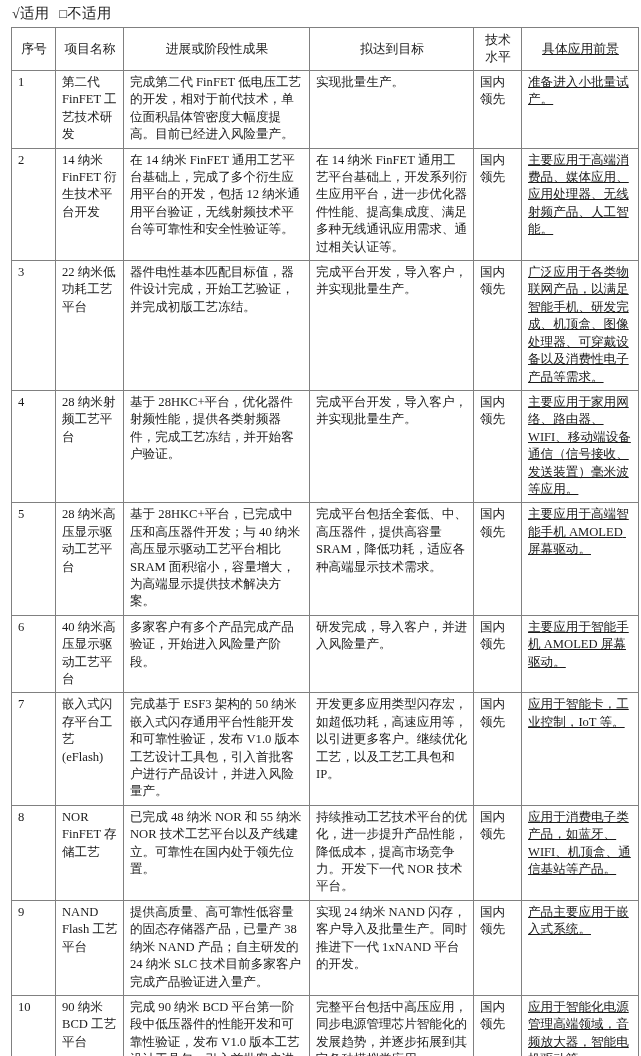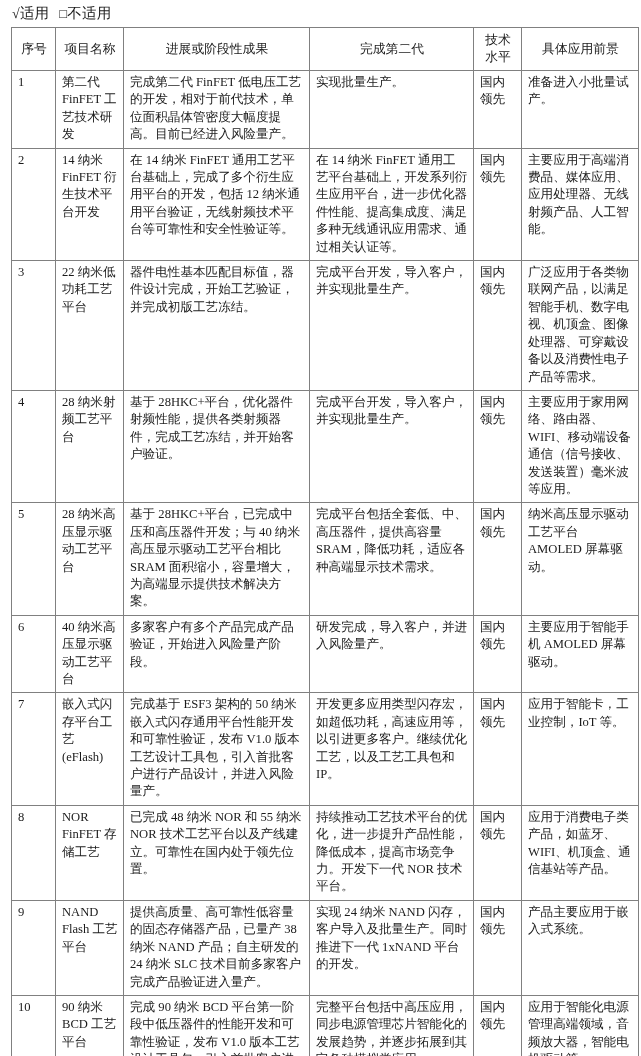--- a/index.html
+++ b/index.html
@@ -67,21 +67,21 @@
     padding-top: 4px;
     padding-bottom: 4px;
     font-size: 12.8px;
     line-height: 17px;
   }
   td.c-no, th.c-no { width: 32px; text-align: left; }
   td.c-name, th.c-name { width: 56px; }
   td.c-prog, th.c-prog { width: 174px; }
   td.c-goal, th.c-goal { width: 152px; }
   td.c-level, th.c-level { width: 36px; }
-  td.c-app, th.c-app { width: 105px; }
+  td.c-app, th.c-app { width: 105px; text-decoration: underline; }
 
   th.c-no, th.c-name, th.c-level { padding-left: 2px; padding-right: 2px; }
 
   td.c-no { padding-left: 5px; }
   td.c-level { text-align: left; padding-left: 5px; margin-left: 6px; }
 
   .cell-text {
     display: block;
     white-space: pre-wrap;
   }
@@ -94,21 +94,21 @@
   <div class="applicability">
     <span class="opt"><span class="mark">√</span><span>适用</span></span><span class="opt"><span class="mark box">□</span><span>不适用</span></span>
   </div>
 
   <table class="report">
     <thead>
       <tr>
         <th class="c-no">序号</th>
         <th class="c-name">项目名称</th>
         <th class="c-prog">进展或阶段性成果</th>
-        <th class="c-goal">完成第二代</th>
+        <th class="c-goal">拟达到目标</th>
         <th class="c-level">
             <span class="cell-text">技术
 水平</span>
           </th>
         <th class="c-app">具体应用前景</th>
       </tr>
     </thead>
     <tbody id="table-body">
         <tr>
           <td class="c-no">
@@ -160,21 +160,21 @@
           <td class="c-prog">
             <span class="cell-text">器件电性基本匹配目标值，器件设计完成，开始工艺验证，并完成初版工艺冻结。</span>
           </td>
           <td class="c-goal">
             <span class="cell-text">完成平台开发，导入客户，并实现批量生产。</span>
           </td>
           <td class="c-level">
             <span class="cell-text">国内领先</span>
           </td>
           <td class="c-app">
-            <span class="cell-text">广泛应用于各类物联网产品，以满足智能手机、数字电视、机顶盒、图像处理器、可穿戴设备以及消费性电子产品等需求。</span>
+            <span class="cell-text">广泛应用于各类物联网产品，以满足智能手机、研发完成、机顶盒、图像处理器、可穿戴设备以及消费性电子产品等需求。</span>
           </td>
         </tr>
         <tr>
           <td class="c-no">
             <span class="cell-text">4</span>
           </td>
           <td class="c-name">
             <span class="cell-text">28 纳米射频工艺平台</span>
           </td>
           <td class="c-prog">
@@ -200,21 +200,21 @@
           <td class="c-prog">
             <span class="cell-text">基于 28HKC+平台，已完成中压和高压器件开发；与 40 纳米高压显示驱动工艺平台相比 SRAM 面积缩小，容量增大，为高端显示提供技术解决方案。</span>
           </td>
           <td class="c-goal">
             <span class="cell-text">完成平台包括全套低、中、高压器件，提供高容量 SRAM，降低功耗，适应各种高端显示技术需求。</span>
           </td>
           <td class="c-level">
             <span class="cell-text">国内领先</span>
           </td>
           <td class="c-app">
-            <span class="cell-text">纳米高压显示驱动工艺平台 AMOLED 屏幕驱动。</span>
+            <span class="cell-text">主要应用于高端智能手机 AMOLED 屏幕驱动。</span>
           </td>
         </tr>
         <tr>
           <td class="c-no">
             <span class="cell-text">6</span>
           </td>
           <td class="c-name">
             <span class="cell-text">40 纳米高压显示驱动工艺平台</span>
           </td>
           <td class="c-prog">

